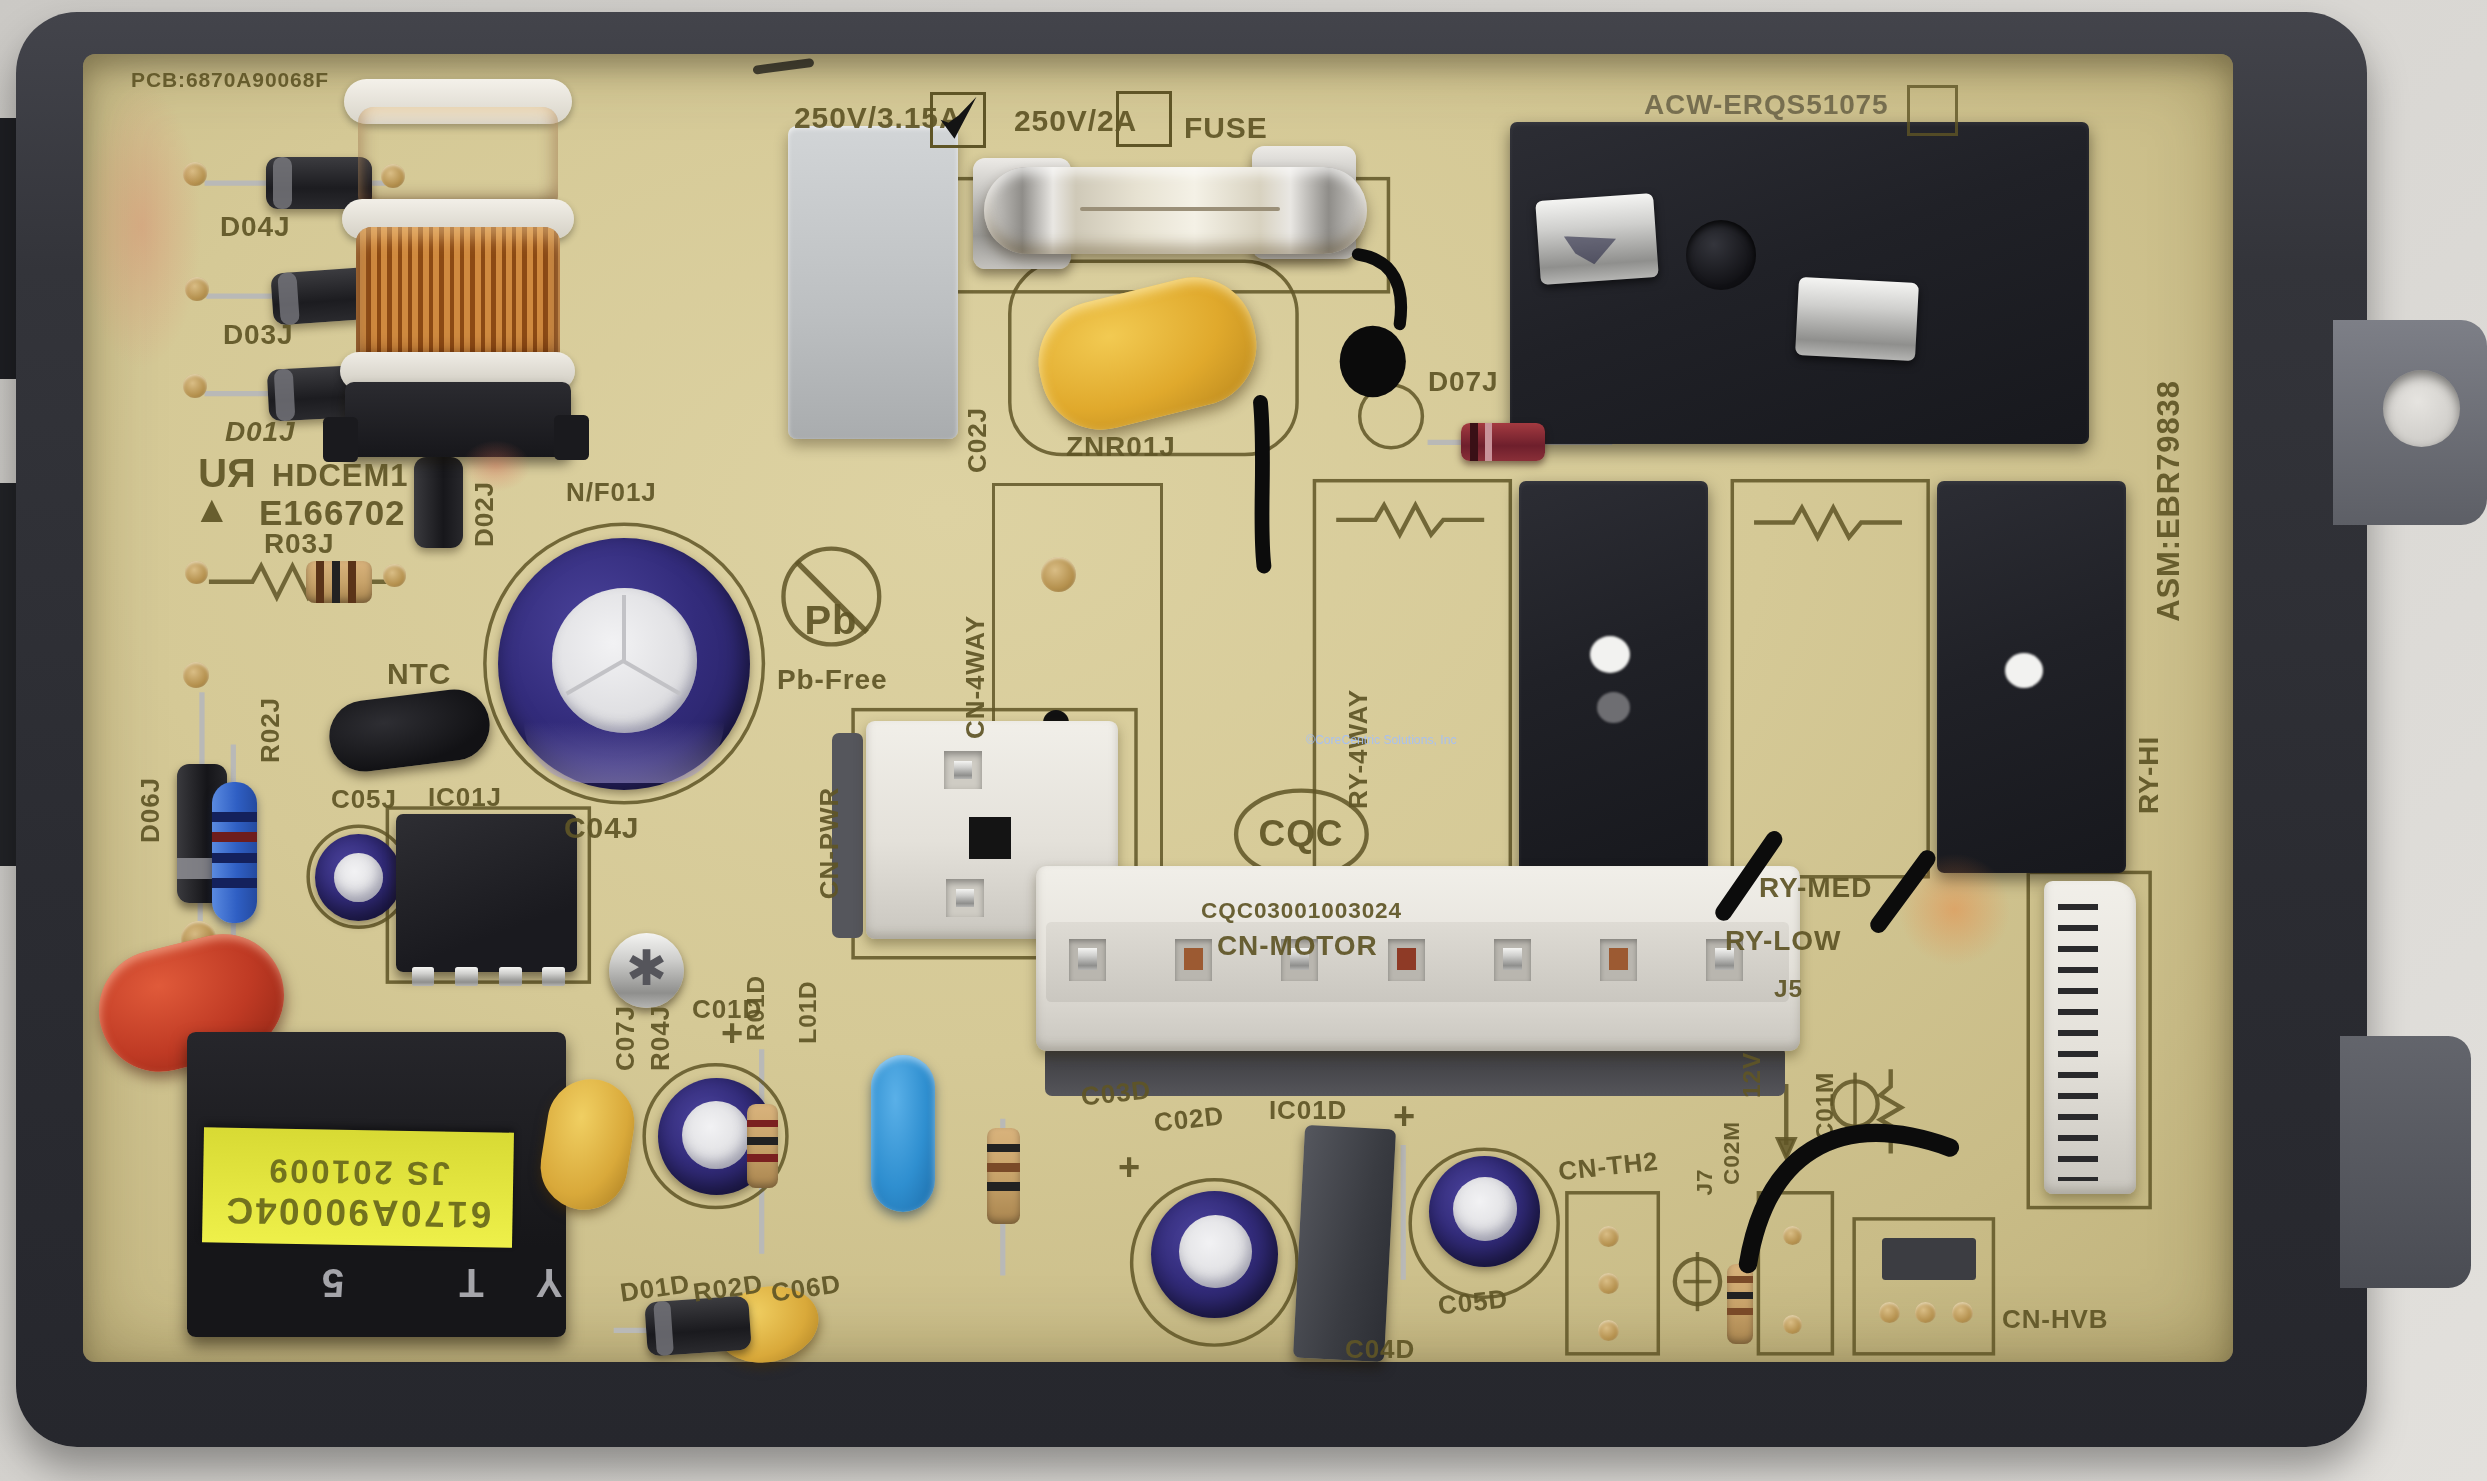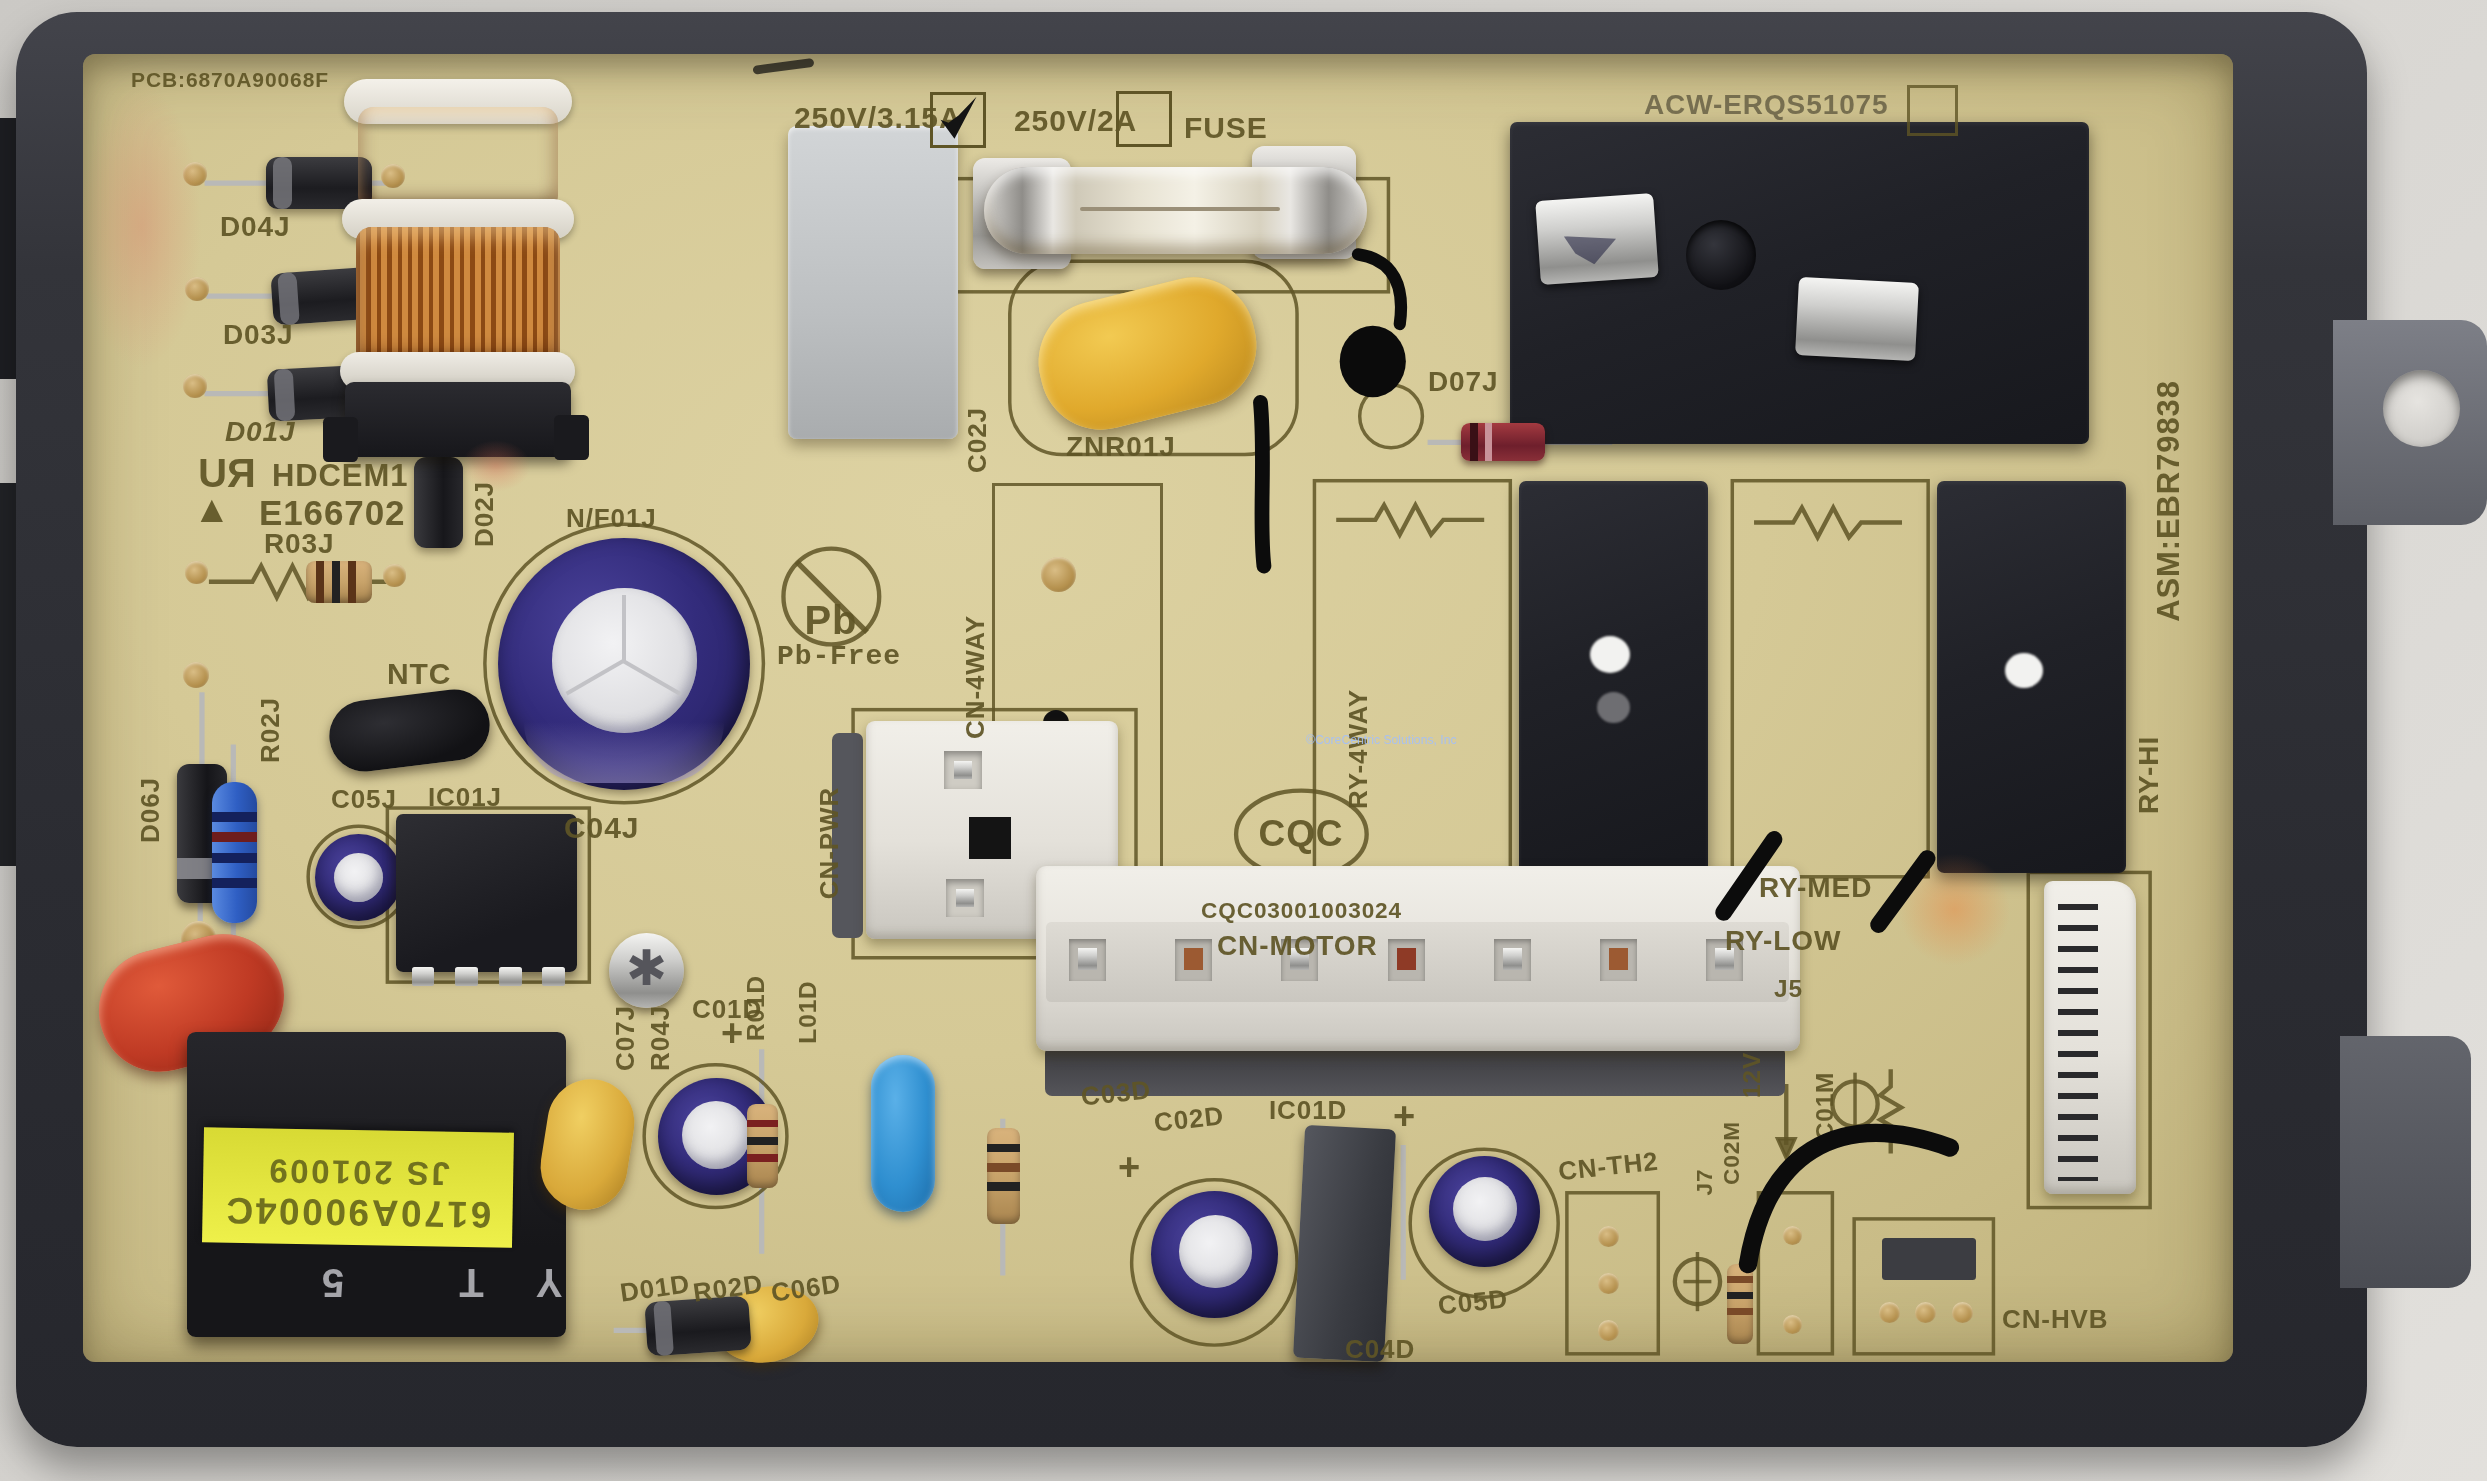--- a/index.html
+++ b/index.html
@@ -177,21 +177,21 @@
   <div class="abs" style="left:335px;top:77px;width:252px;height:383px;z-index:4;">
     <div style="position:absolute;left:8.7px;top:1.7px;width:228px;height:45px;background:linear-gradient(180deg,#f4f1ea,#d8d4c9);border-radius:22.6px;box-shadow:0 3.5px 7px rgba(0,0,0,.3);"></div>
     <div style="position:absolute;left:22.6px;top:30px;width:200px;height:104px;border-radius:15.7px;background:repeating-linear-gradient(90deg,#8c4a14 0 4.4px,#c9únk731 0,#d08a3f 4.4px 10.4px);box-shadow:inset 0 8.7px 15.7px rgba(255,220,160,.5), inset 0 -10.4px 17.4px rgba(60,20,0,.6);"></div>
     <div style="position:absolute;left:7px;top:122px;width:232px;height:40px;background:linear-gradient(180deg,#f2efe8,#d4d0c5);border-radius:20px;box-shadow:0 3.5px 7px rgba(0,0,0,.3);"></div>
     <div style="position:absolute;left:21px;top:150px;width:204px;height:139px;border-radius:15.7px;background:repeating-linear-gradient(90deg,#8c4a14 0 4.4px,#d08a3f 4.4px 10.4px);box-shadow:inset 0 10.4px 17.4px rgba(255,220,160,.5), inset 0 -12.2px 19px rgba(60,20,0,.6);"></div>
     <div style="position:absolute;left:5.2px;top:275px;width:235px;height:38px;background:linear-gradient(180deg,#efece5,#cfcbc0);border-radius:19px;box-shadow:0 3.5px 7px rgba(0,0,0,.3);"></div>
     <div style="position:absolute;left:10.4px;top:305px;width:226px;height:75px;background:linear-gradient(180deg,#2b2b30,#17171b);border-radius:8.7px;box-shadow:0 7px 12.2px rgba(20,15,5,.5);"></div>
     <div style="position:absolute;left:-12.2px;top:340px;width:35px;height:45px;background:#1a1a1e;border-radius:5.2px;"></div>
     <div style="position:absolute;left:219px;top:338px;width:35px;height:45px;background:#1a1a1e;border-radius:5.2px;"></div>
   </div>
-  <span class="sk" style="left:566px;top:503px;font-size:26px;text-align:right;">N/F01J</span>
+  <span class="sk" style="left:566px;top:477px;font-size:26px;text-align:right;">N/F01J</span>
 
   <div class="abs" style="left:788px;top:126px;width:170px;height:313px;border-radius:8.7px;background:linear-gradient(180deg,#d2d5d7,#bcbfc1 60%,#a9acae);box-shadow:0 7px 14px rgba(40,30,10,.35), inset 0 2.6px 5.2px rgba(255,255,255,.6);z-index:4;"></div>
 
   <div class="abs" style="left:973px;top:158px;width:98px;height:111px;border-radius:12.2px;background:linear-gradient(180deg,#eceae6,#9b9a96 70%,#c4c2be);box-shadow:0 5.2px 10.4px rgba(30,20,5,.45);z-index:4;"></div>
   <div class="abs" style="left:1252px;top:146px;width:104px;height:113px;border-radius:12.2px;background:linear-gradient(180deg,#eceae6,#9b9a96 70%,#c4c2be);box-shadow:0 5.2px 10.4px rgba(30,20,5,.45);z-index:4;"></div>
   <div class="abs" style="left:984px;top:167px;width:383px;height:87px;border-radius:44px;z-index:5;
        background:linear-gradient(90deg,#d6d4d0 0%,#8f8d89 10%,#e9e7e3 18%,#cfc9b8 24%,#e7e2d2 40%,#f4f1e6 55%,#d8d2c0 72%,#e9e7e3 80%,#8f8d89 90%,#d6d4d0 100%);
        box-shadow:0 7px 14px rgba(30,20,5,.4), inset 0 7px 12.2px rgba(255,255,255,.7), inset 0 -8.7px 14px rgba(90,70,30,.4);">
     <div style="position:absolute;left:96px;top:40px;width:200px;height:4.4px;background:#9a8f78;border-radius:2.6px;"></div>
   </div>
@@ -210,21 +210,21 @@
        background:radial-gradient(ellipse at 35% 30%,#f2ca52,#e0a92c 55%,#b8861c 100%);box-shadow:0 7px 14px rgba(60,40,5,.45), inset 0 5.2px 10.4px rgba(255,240,180,.7);"></div>
   <span class="sk" style="left:1066px;top:431px;font-size:28px;">ZNR01J</span>
 
   <span class="sk" style="left:1428px;top:366px;font-size:28px;">D07J</span>
   <div class="abs" style="left:1461px;top:423px;width:84px;height:38px;border-radius:8.7px;background:linear-gradient(180deg,#a43a40,#6e1f2c 60%,#8a2f38);box-shadow:0 3.5px 7px rgba(40,10,5,.5);z-index:4;">
     <div style="position:absolute;left:8.7px;top:0;width:8.7px;height:100%;background:#3a1016;"></div>
     <div style="position:absolute;left:24.4px;top:0;width:7px;height:100%;background:#c9939a;"></div>
   </div>
 
   <span class="sk ctr" style="left:831px;top:596px;font-size:40px;margin-top:24px;">Pb</span>
-  <span class="sk" style="left:777px;top:641px;font-size:28px;font-family:Liberation Mono, monospace;">Pb-Free</span>
+  <span class="sk" style="left:777px;top:664px;font-size:28px;">Pb-Free</span>
 
   <div class="footprint" style="left:992px;top:483px;width:165px;height:392px;"></div>
   <span class="sk skv" style="left:975px;top:677px;font-size:26px;">CN-4WAY</span>
   <span class="sk skv" style="left:1358px;top:749px;font-size:26px;">RY-4WAY</span>
 
   <span class="sk ctr" style="left:1301px;top:834px;font-size:37px;">CQC</span>
   <span class="sk" style="left:1201px;top:898px;font-size:22.6px;">CQC03001003024</span>
   <span class="sk" style="left:1217px;top:930px;font-size:28px;">CN-MOTOR</span>
   <span class="abs" style="left:1306px;top:733px;font-size:12.2px;color:rgba(160,190,255,.85);z-index:8;font-family:'Liberation Sans',sans-serif;">©CoreCentric Solutions, Inc</span>
 

